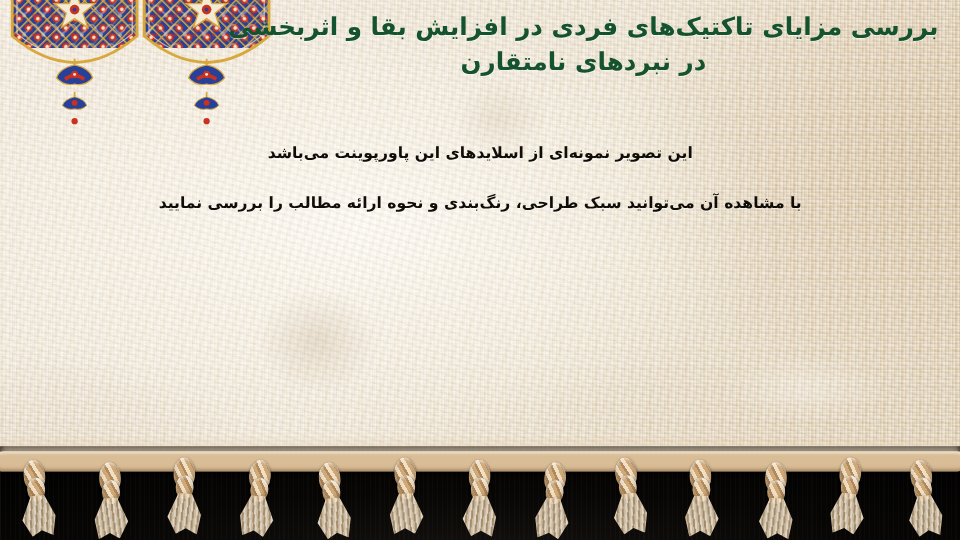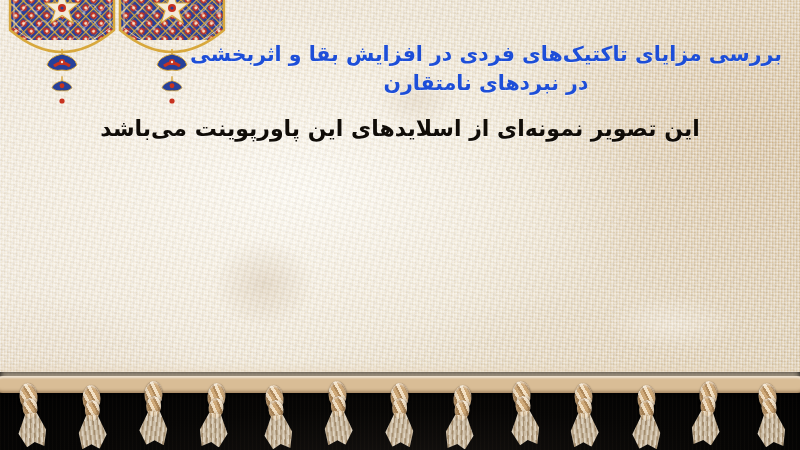--- a/index.html
+++ b/index.html
@@ -60,31 +60,30 @@
 
   
   .ornament{position:absolute;top:0;}
   #orn-1{left:8px;}
   #orn-2{left:118px;}
 
   
   #title-block{
     position:absolute;top:8px;right:14px;width:600px;
     text-align:center;direction:rtl;
-    color:#1d4ed8;
+    color:#14532d;
     font-size:20.5px;line-height:29px;font-weight:700;
     letter-spacing:-.1px;
     text-shadow:0 1px 0 rgba(255,255,255,.45);
-    margin-top:32px;
   }
   #body-block{
     position:absolute;top:108px;left:0;right:0;
     text-align:center;direction:rtl;
     color:#100c07;
-    font-size:22px;line-height:41px;font-weight:700;
+    font-size:13px;line-height:41px;font-weight:700;
     text-shadow:0 1px 0 rgba(255,255,255,.42);
   }
   #body-block .line{display:block;white-space:nowrap;}
 
   
   #fringe-zone{
     position:absolute;left:0;right:0;bottom:0;height:88px;
   }
   .black-field{
     position:absolute;left:0;right:0;bottom:0;height:78px;
@@ -247,20 +246,21 @@
     </svg>
   </div>
 
   <div id="title-block">
     <span>بررسی مزایای تاکتیک‌های فردی در افزایش بقا و اثربخشی در</span>
     <span>نبردهای نامتقارن</span>
   </div>
 
   <div id="body-block">
     <span class="line">این تصویر نمونه‌ای از اسلایدهای این پاورپوینت می‌باشد</span>
+    <span class="line">با مشاهده آن می‌توانید سبک طراحی، رنگ‌بندی و نحوه ارائه مطالب را بررسی نمایید</span>
   </div>
 
   <div id="fringe-zone">
     <div class="black-field"></div>
     <div class="cord-soft"></div>
     <div class="cord"></div>
     <div id="tassels">
         <div class="tassel" style="left: 13.2308px; top: 21px; transform: rotate(-4.8deg);">
           <div class="knot"></div>
           <div class="knot k2"></div>

